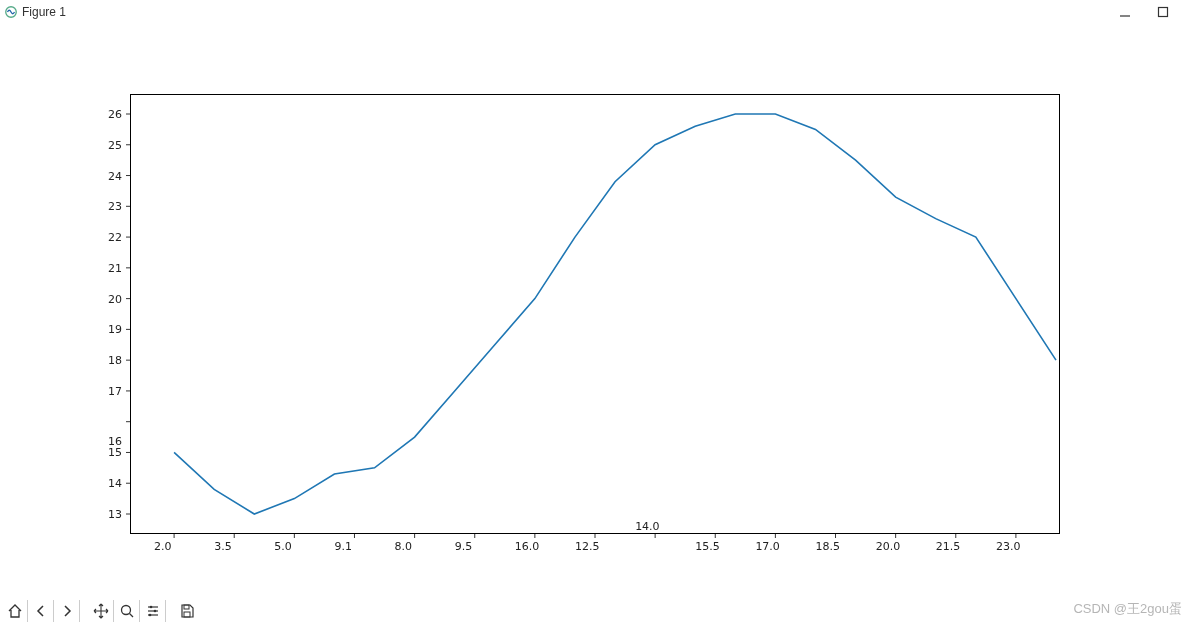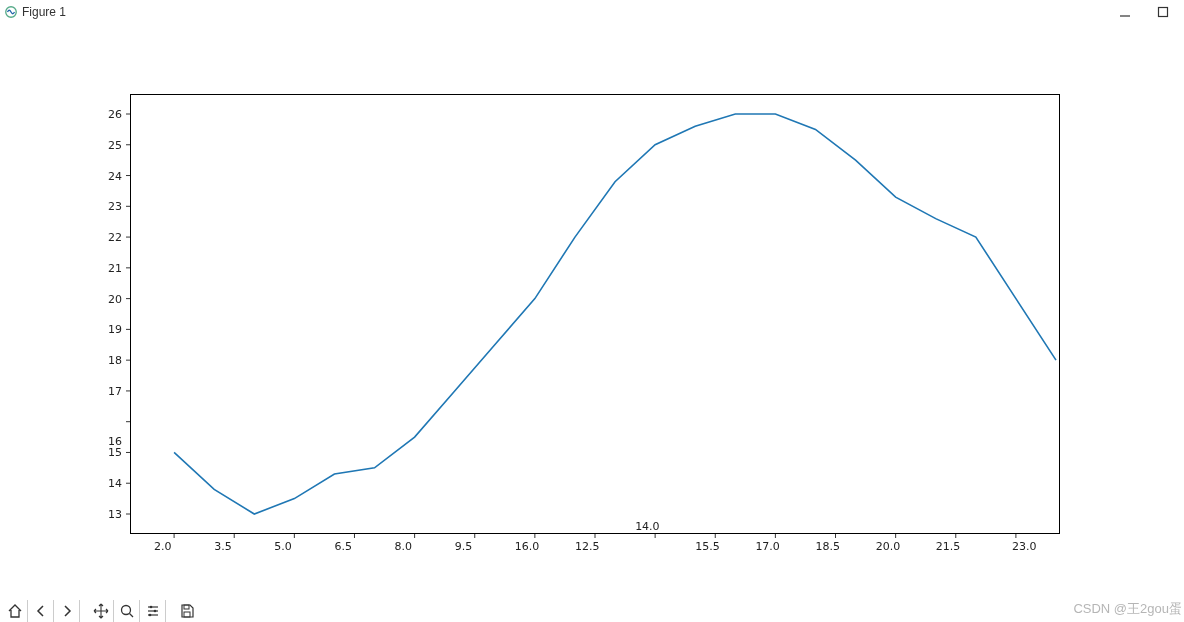--- a/index.html
+++ b/index.html
@@ -93,32 +93,32 @@
       <span class="tick-label y-tick" style="left: 92px; top: 274.615px;">20</span>
       <span class="tick-label y-tick" style="left: 92px; top: 243.846px;">21</span>
       <span class="tick-label y-tick" style="left: 92px; top: 213.077px;">22</span>
       <span class="tick-label y-tick" style="left: 92px; top: 182.308px;">23</span>
       <span class="tick-label y-tick" style="left: 92px; top: 151.538px;">24</span>
       <span class="tick-label y-tick" style="left: 92px; top: 120.769px;">25</span>
       <span class="tick-label y-tick" style="left: 92px; top: 90px;">26</span>
       <span class="tick-label x-tick" style="left: 174.095px; top: 516px;">2.0</span>
       <span class="tick-label x-tick" style="left: 234.224px; top: 516px;">3.5</span>
       <span class="tick-label x-tick" style="left: 294.353px; top: 516px;">5.0</span>
-      <span class="tick-label x-tick" style="left: 354.483px; top: 516px;">6.5</span>
+      <span class="tick-label x-tick" style="left: 354.483px; top: 516px;">9.1</span>
       <span class="tick-label x-tick" style="left: 414.612px; top: 516px;">8.0</span>
       <span class="tick-label x-tick" style="left: 474.741px; top: 516px;">9.5</span>
       <span class="tick-label x-tick" style="left: 534.871px; top: 516px;">16.0</span>
       <span class="tick-label x-tick" style="left: 595px; top: 516px;">12.5</span>
       <span class="tick-label x-tick" style="left: 655.129px; top: 496px;">14.0</span>
       <span class="tick-label x-tick" style="left: 715.259px; top: 516px;">15.5</span>
       <span class="tick-label x-tick" style="left: 775.388px; top: 516px;">17.0</span>
       <span class="tick-label x-tick" style="left: 835.517px; top: 516px;">18.5</span>
       <span class="tick-label x-tick" style="left: 895.647px; top: 516px;">20.0</span>
       <span class="tick-label x-tick" style="left: 955.776px; top: 516px;">21.5</span>
-      <span class="tick-label x-tick" style="left: 1015.91px; top: 516px; margin-left: 16px;">23.0</span>
+      <span class="tick-label x-tick" style="left: 1015.91px; top: 516px;">23.0</span>
     </div>
 </div>
 
 <div class="toolbar">
   <div class="tb-btn">
     <svg width="16" height="16" viewBox="0 0 16 16">
         <path d="M2 8 L8 2 L14 8 M4 7 V14 H12 V7" fill="none" stroke="#333" stroke-width="1.3"></path>
       </svg>
   </div>
   <div class="tb-btn">

